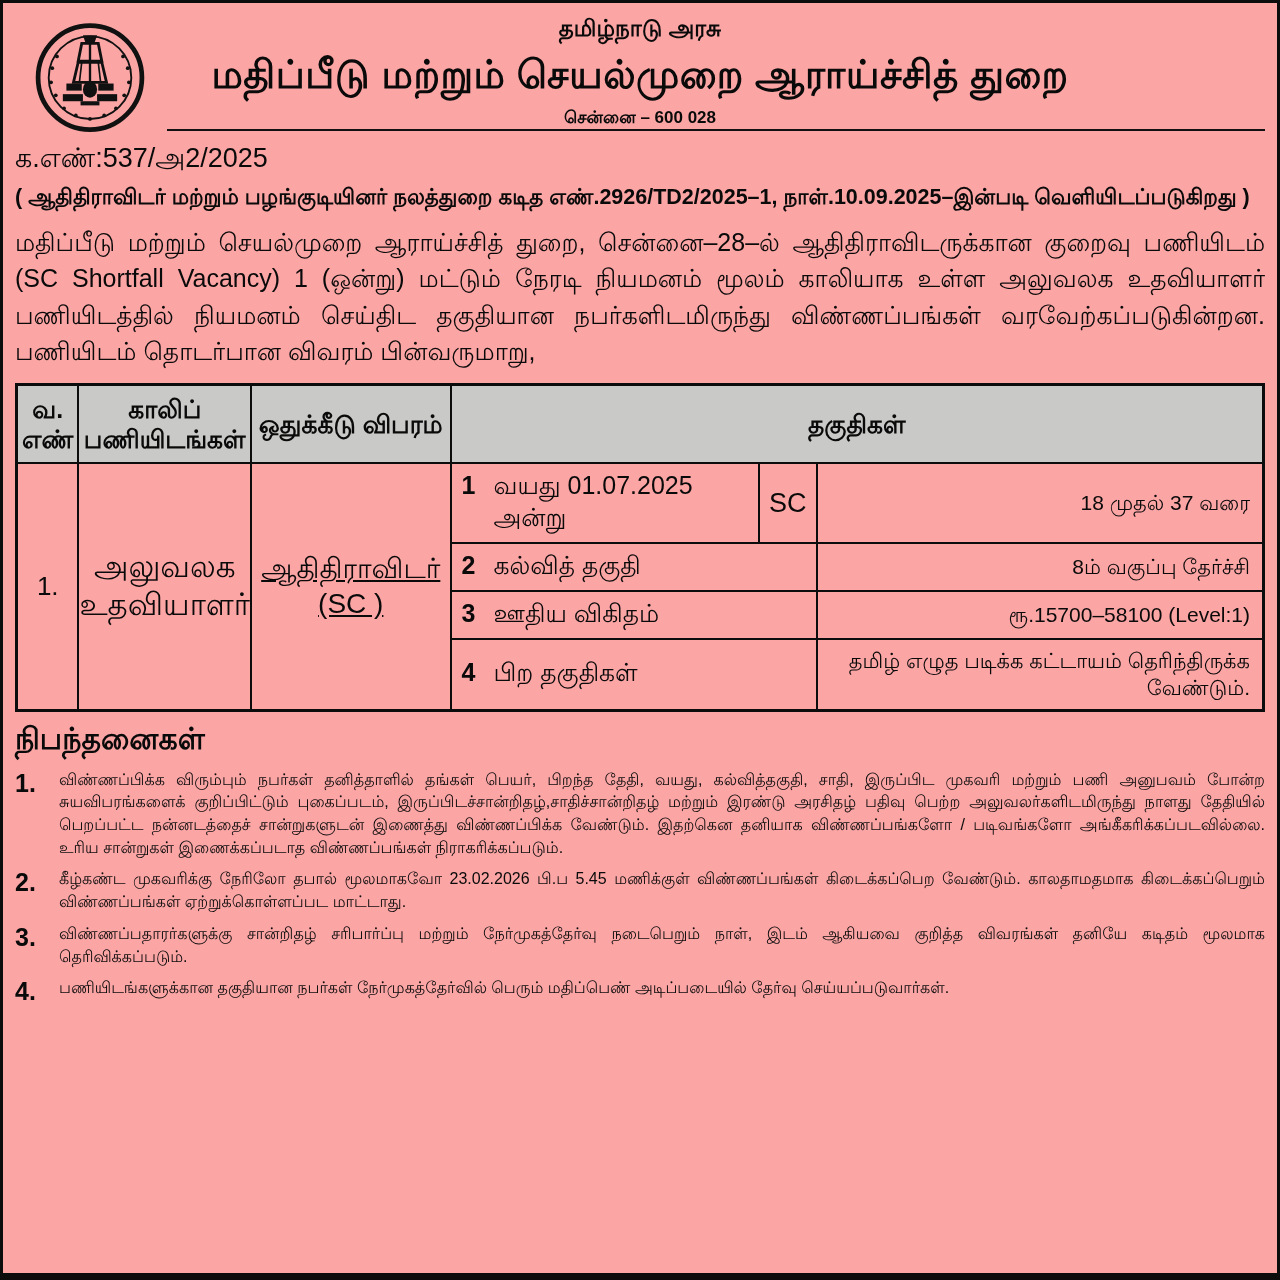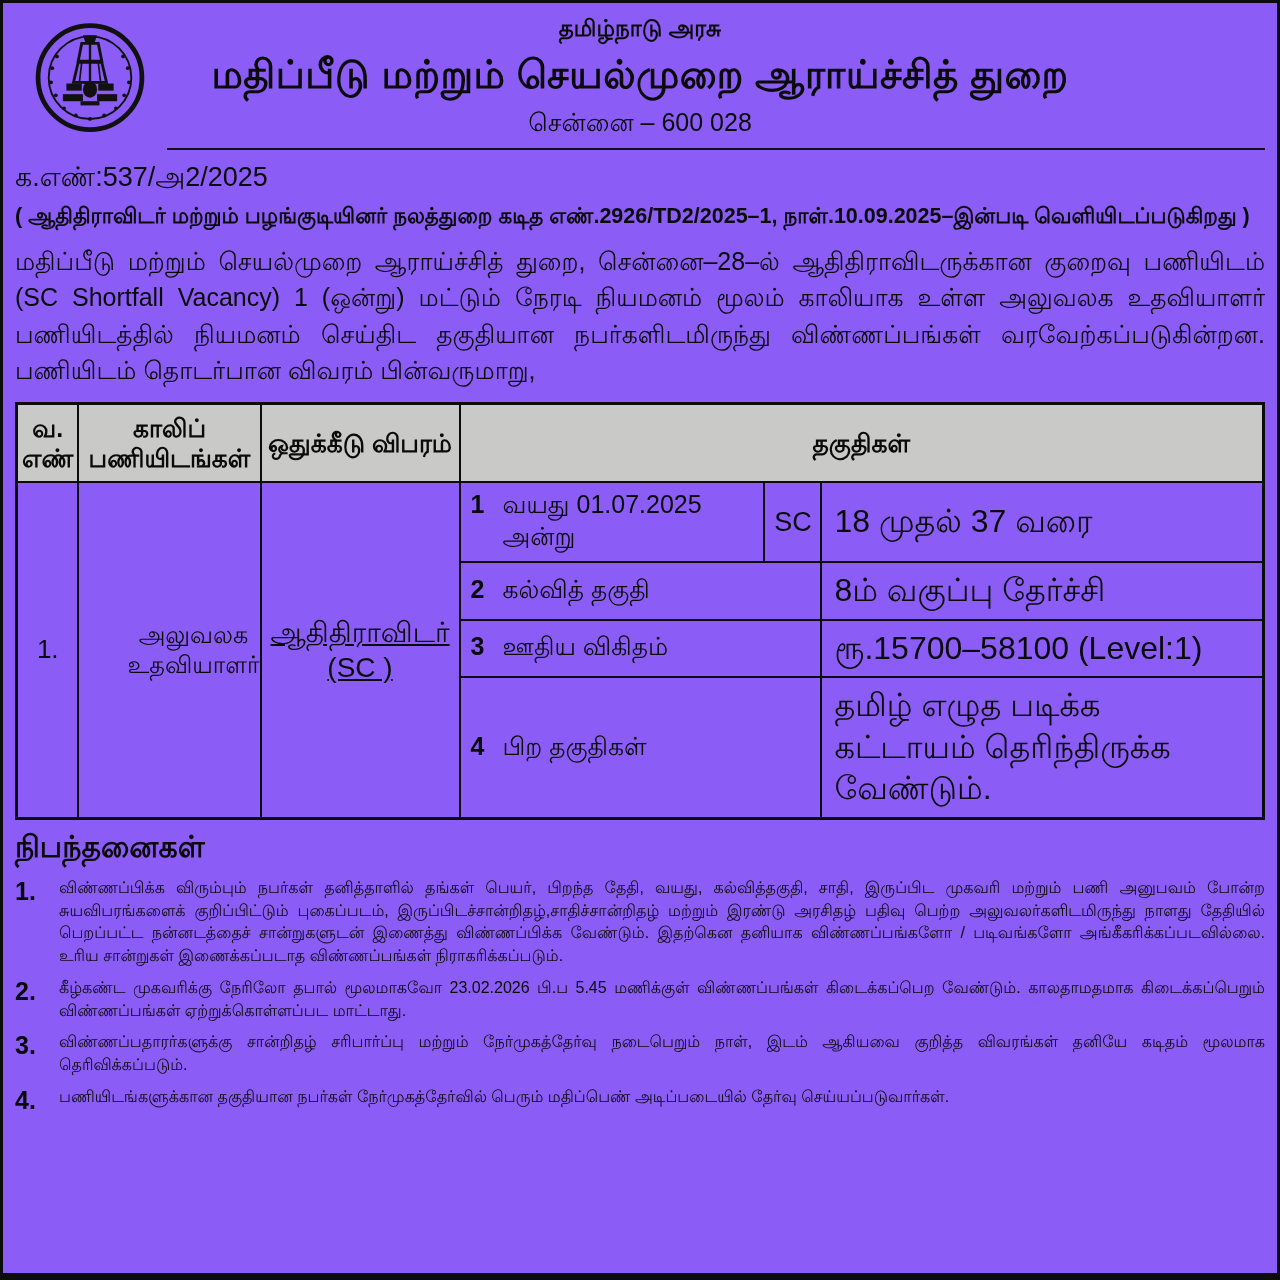--- a/index.html
+++ b/index.html
@@ -2,36 +2,36 @@
 <html><head>
 <meta charset="utf-8">
 <style>
   * { margin: 0; padding: 0; box-sizing: border-box; }
   html, body { width: 1280px; background: #e9e9e7; }
   body { font-family: "Liberation Sans", "DejaVu Sans", sans-serif; color: #0a0a0a; }
 
   .page {
     position: relative;
     width: 1280px; height: 1280px;
-    background: #8b5cf6;
+    background: #fca5a5;
     border: 3px solid #0c0c0c;
     border-bottom-width: 7px;
     padding: 6px 12px 4px 12px;
     overflow: hidden;
   }
 
   
   .header { position: relative; text-align: center; }
   .emblem {
     position: absolute; left: 14px; top: 12px;
     width: 122px; height: 118px;
   }
   .govt-line { font-size: 23px; font-weight: bold; padding-top: 6px; }
   .dept-line { font-size: 39px; font-weight: bold; letter-spacing: 0.5px; margin-top: 8px; }
-  .city-line { font-size: 25px; font-weight: normal; margin-top: 6px; padding-bottom: 8px; }
+  .city-line { font-size: 17px; font-weight: bold; margin-top: 6px; }
   .header-rule { border: 0; border-top: 2px solid #111; margin-left: 152px; }
   .notice-title { font-size: 33px; font-weight: bold; margin-top: 12px; }
 
   .ref-row { display: flex; justify-content: space-between; margin-top: 12px; font-size: 27px; font-weight: normal; }
   .gazette-ref { font-size: 21.5px; font-weight: bold; margin-top: 8px; white-space: nowrap; }
 
   .intro { font-size: 25px; line-height: 1.45; text-align: justify; margin-top: 12px; }
 
   
   table.vacancy {
@@ -39,26 +39,26 @@
     border: 3px solid #0c0c0c;
   }
   table.vacancy th, table.vacancy td {
     border: 2px solid #0c0c0c; vertical-align: middle;
   }
   table.vacancy th {
     background: #c9c9c7; font-size: 25px; font-weight: bold;
     white-space: pre-line; line-height: 1.2; padding: 8px 4px; text-align: center;
   }
   td.center { text-align: center; font-size: 26px; }
-  td.post-cell { font-size: 24px; line-height: 1.25; padding-left: 48px; }
+  td.post-cell { font-size: 31px; line-height: 1.25; }
   td.resv-cell { font-size: 28px; line-height: 1.25; text-decoration: underline; }
   .qual-label { display: flex; gap: 16px; padding: 7px 10px; font-size: 25px; align-items: baseline; }
   .qual-no { min-width: 16px; font-weight: bold; }
   td.qual-tag { text-align: center; font-size: 27px; width: 58px; border-radius: 19px; }
-  td.qual-value { font-size: 32px; padding: 7px 12px; line-height: 1.3; }
+  td.qual-value { font-size: 21px; padding: 7px 12px; line-height: 1.3; text-align: right; }
   col.c-sno { width: 62px; } col.c-post { width: 172px; } col.c-resv { width: 200px; }
   col.c-qlabel { width: 312px; } col.c-qtag { width: 58px; }
 
   
   .cond-heading { font-size: 30px; font-weight: bold; margin-top: 10px; }
   .cond-list { margin-top: 8px; }
   .cond-item { display: flex; gap: 10px; margin-top: 9px; }
   .cond-no { flex: 0 0 34px; font-size: 25px; font-weight: bold; }
   .cond-text { flex: 1; font-size: 16px; line-height: 1.42; text-align: justify; }
 </style>

